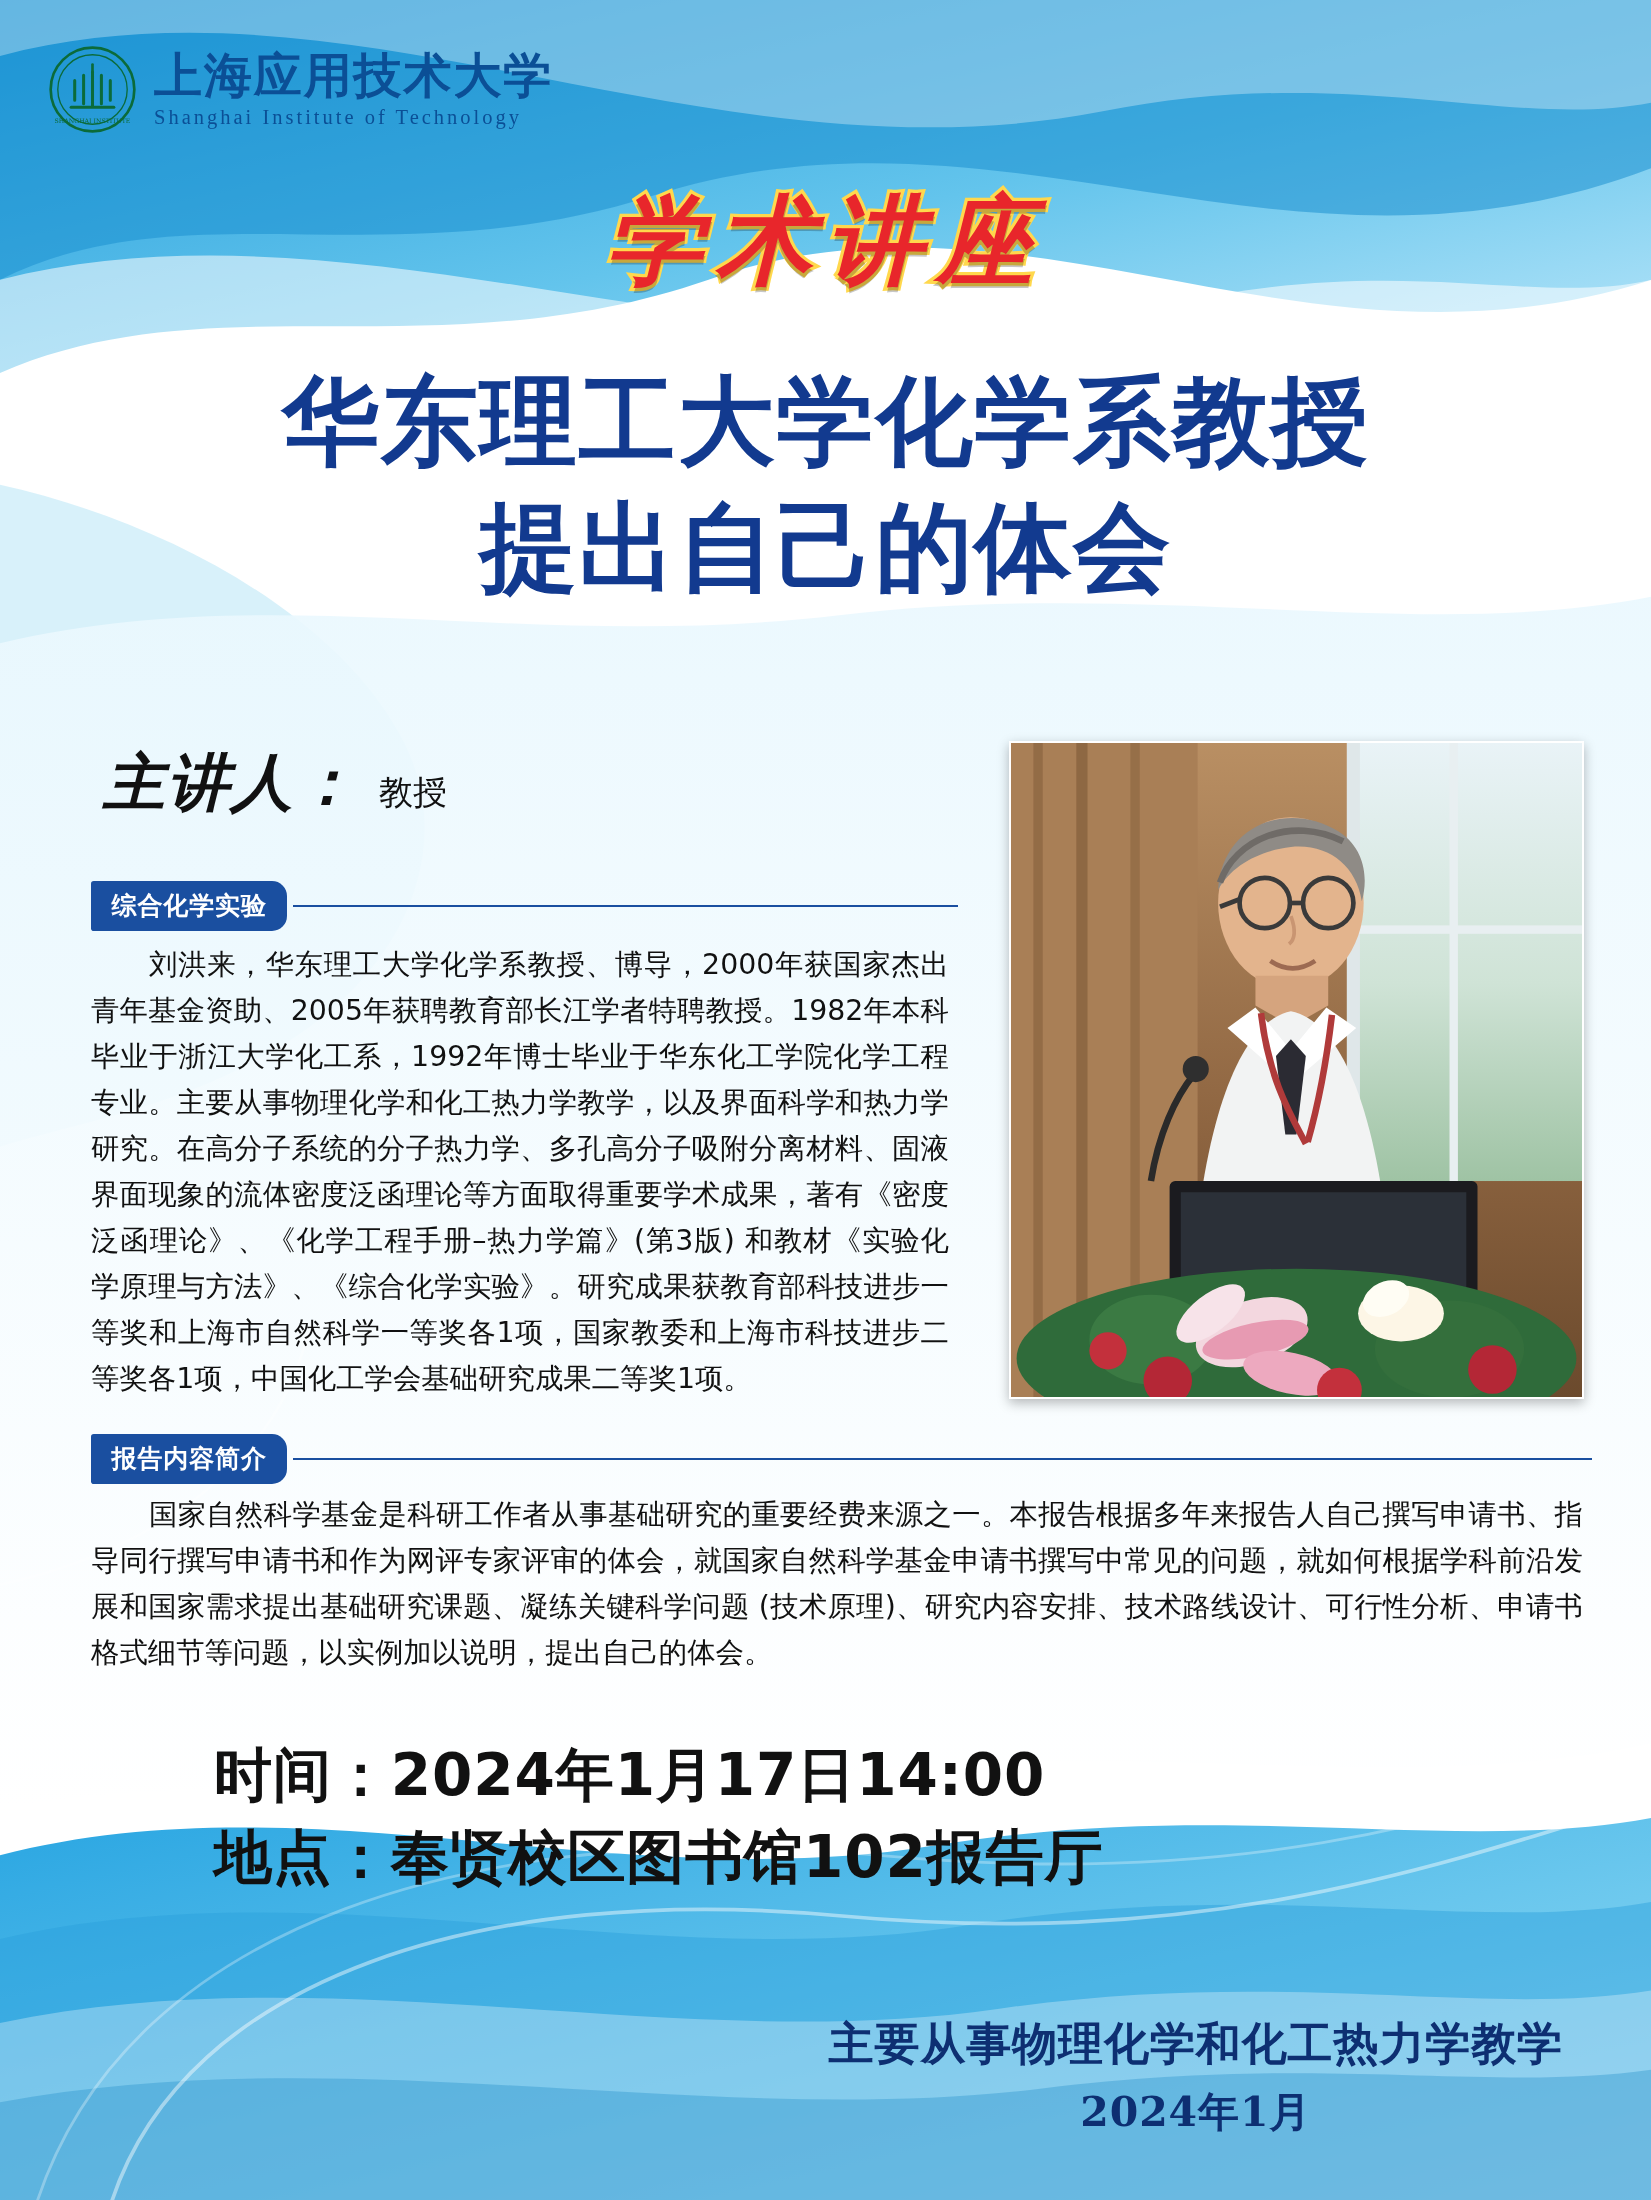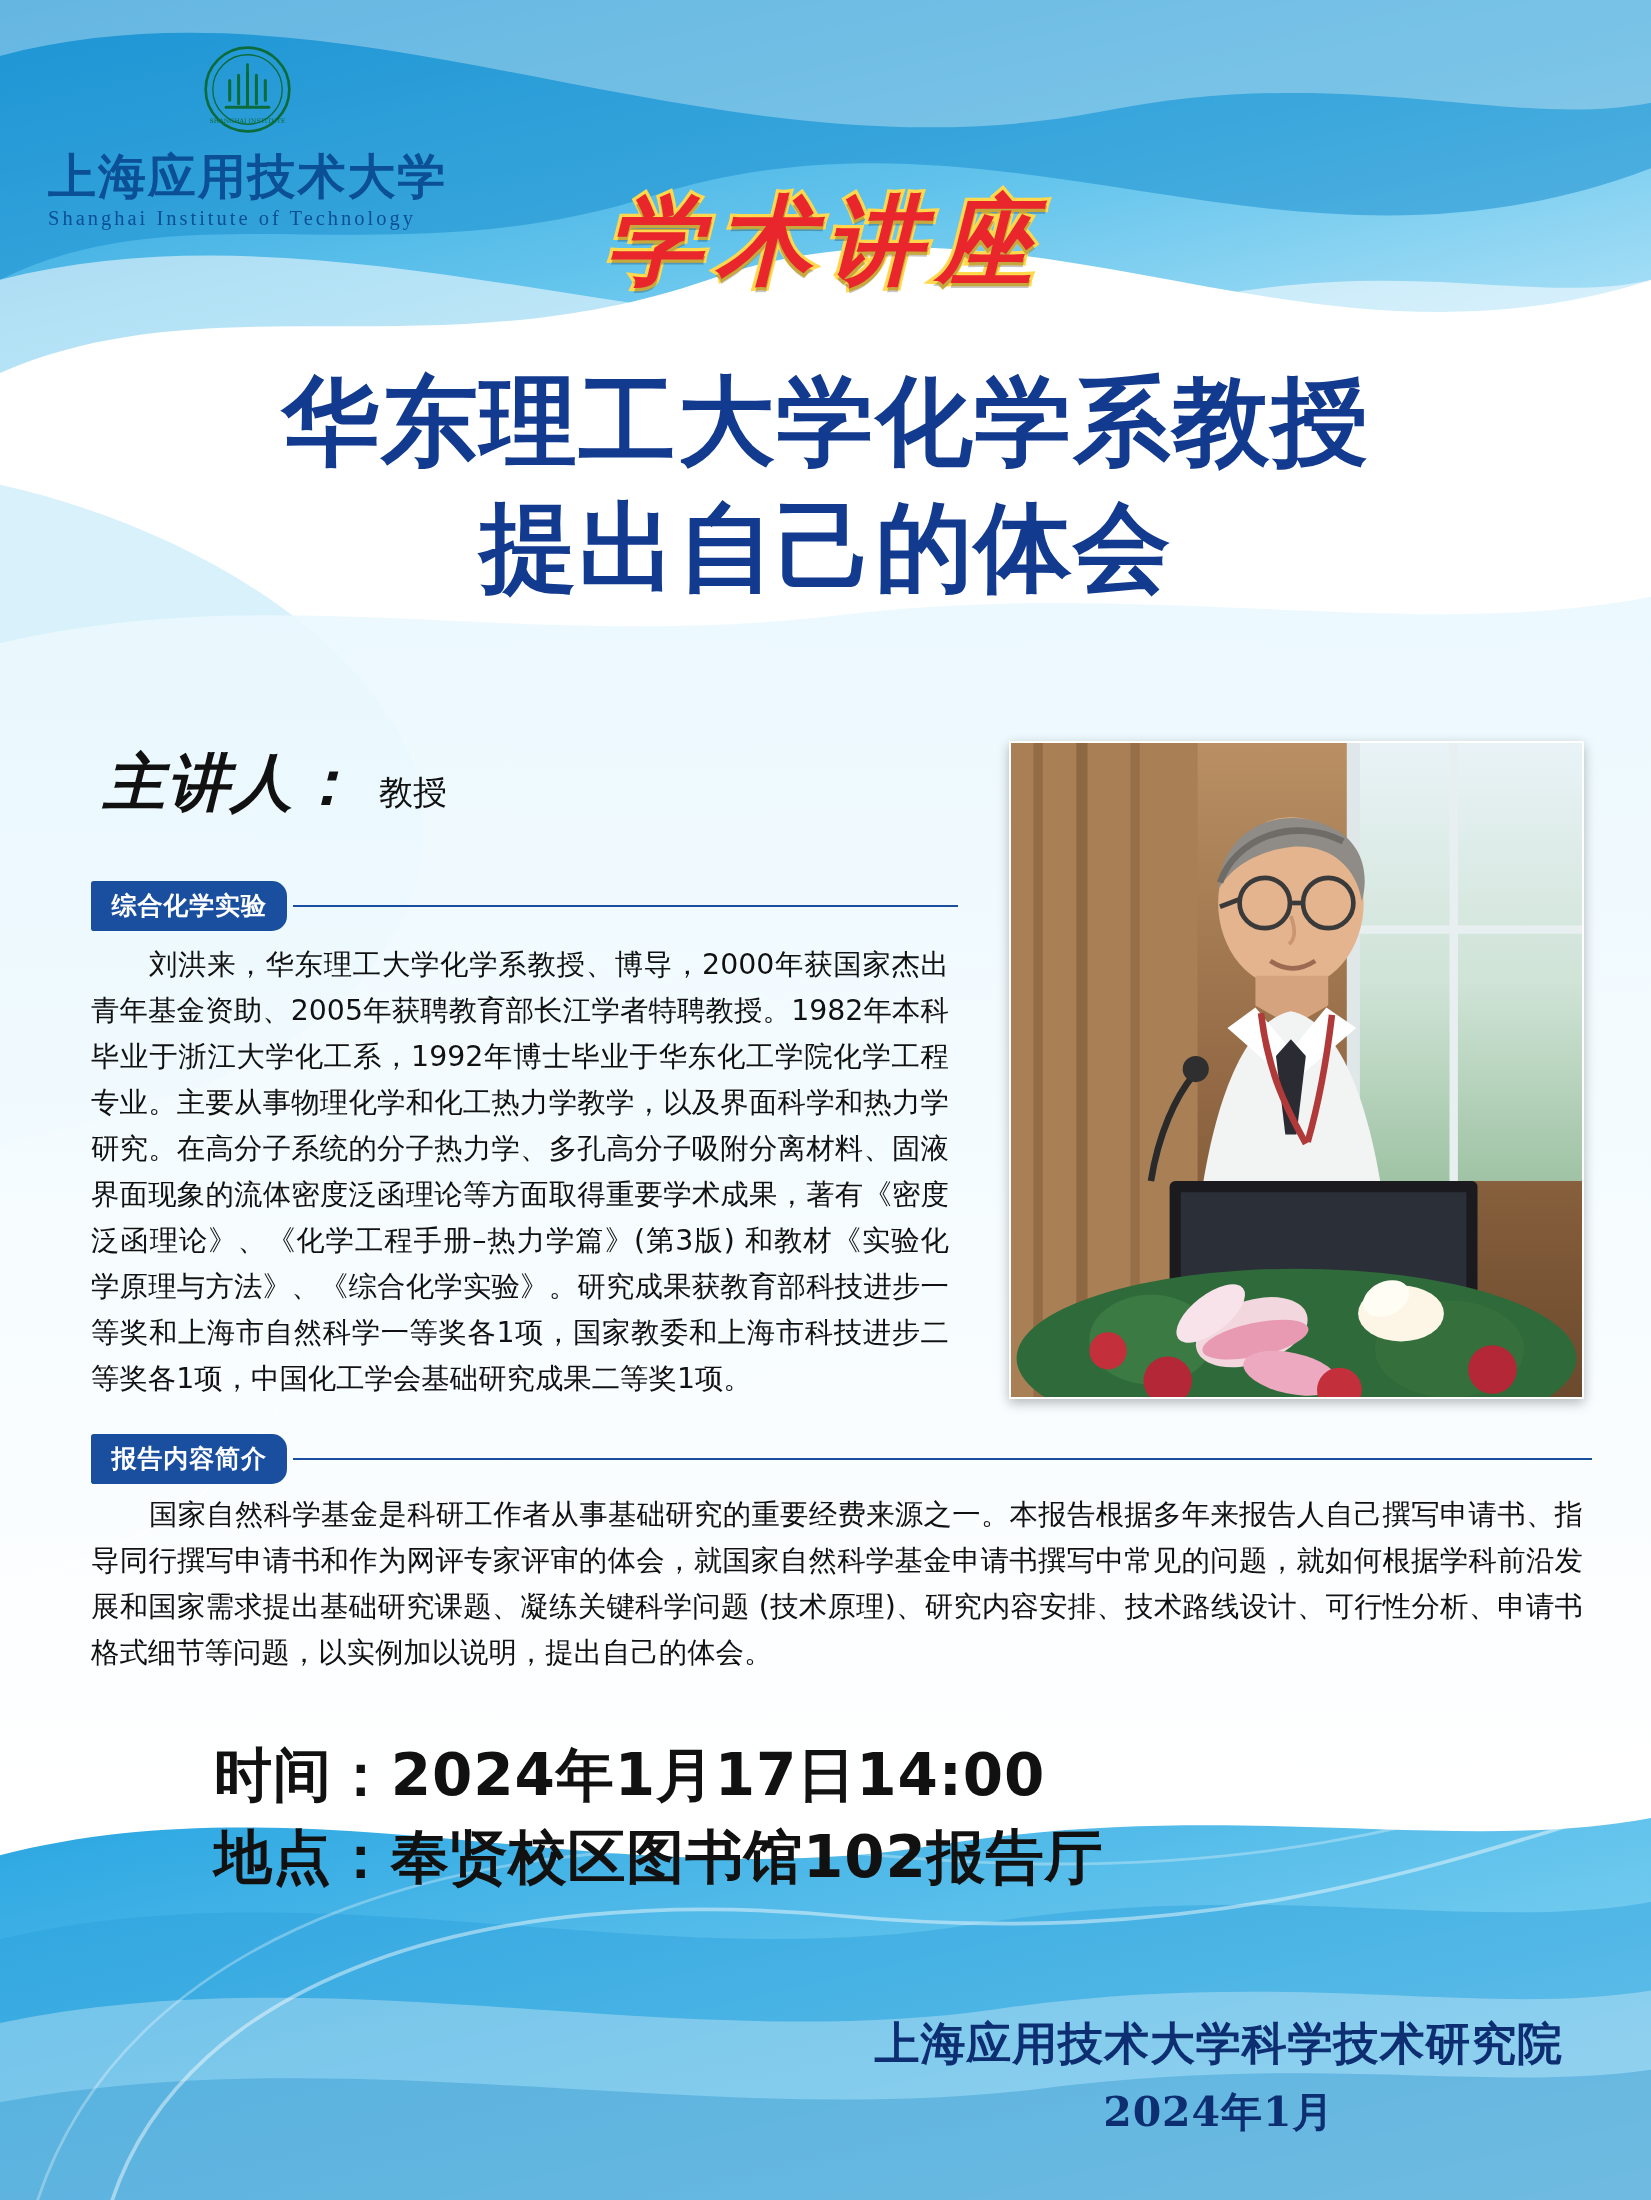--- a/index.html
+++ b/index.html
@@ -28,21 +28,20 @@
 
   
   .logo-row {
     position: absolute;
     left: 48px;
     top: 45px;
     display: flex;
     align-items: center;
     gap: 17px;
     z-index: 6;
-    flex-direction: column;
   }
   .logo-mark {
     width: 89px;
     height: 89px;
     flex: 0 0 89px;
     position: relative;
   }
   .logo-text-cn {
     font-family: "DejaVu Sans", sans-serif;
     font-weight: bold;
@@ -394,18 +393,18 @@
   <div class="details">
     <div class="row">
       <span>时间：</span><span>2024年1月17日14:00</span>
     </div>
     <div class="row">
       <span>地点：</span><span>奉贤校区图书馆102报告厅</span>
     </div>
   </div>
 
   <div class="footer">
-    <div class="org">上海应用技术大学科学技术研究院</div>
+    <div class="org">主要从事物理化学和化工热力学教学</div>
     <div class="date">2024年1月</div>
   </div>
 
 </div>
 
 
 </body></html>

